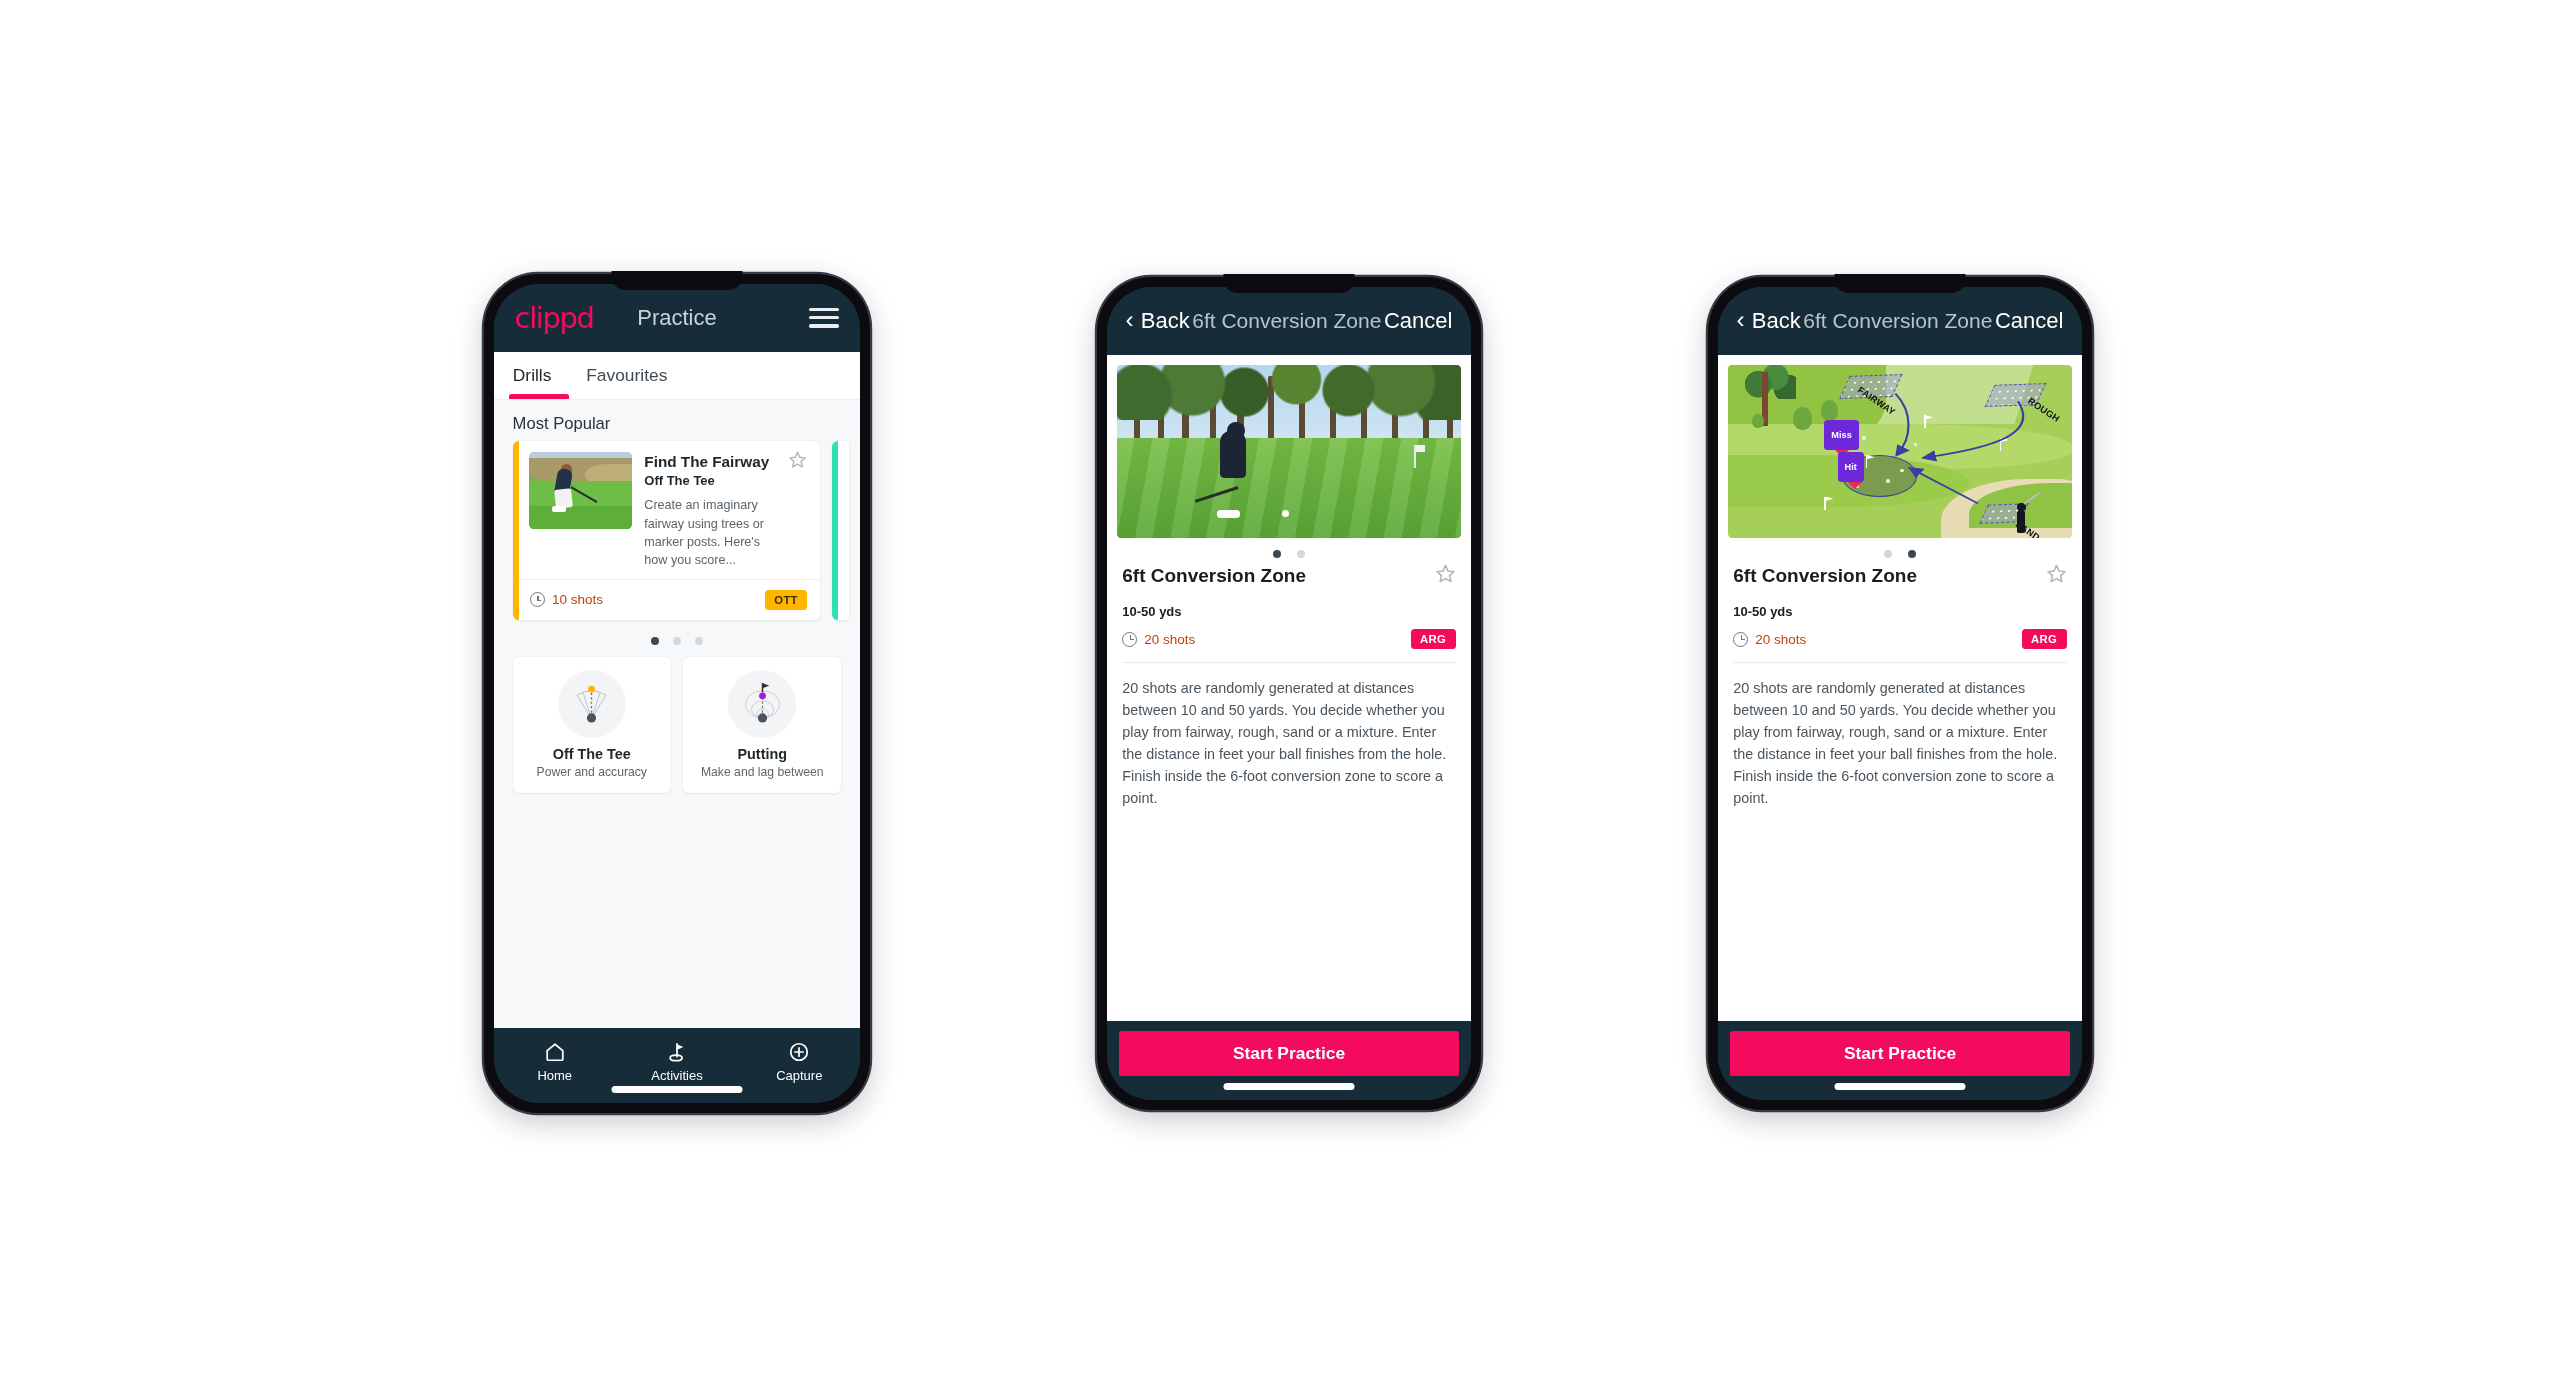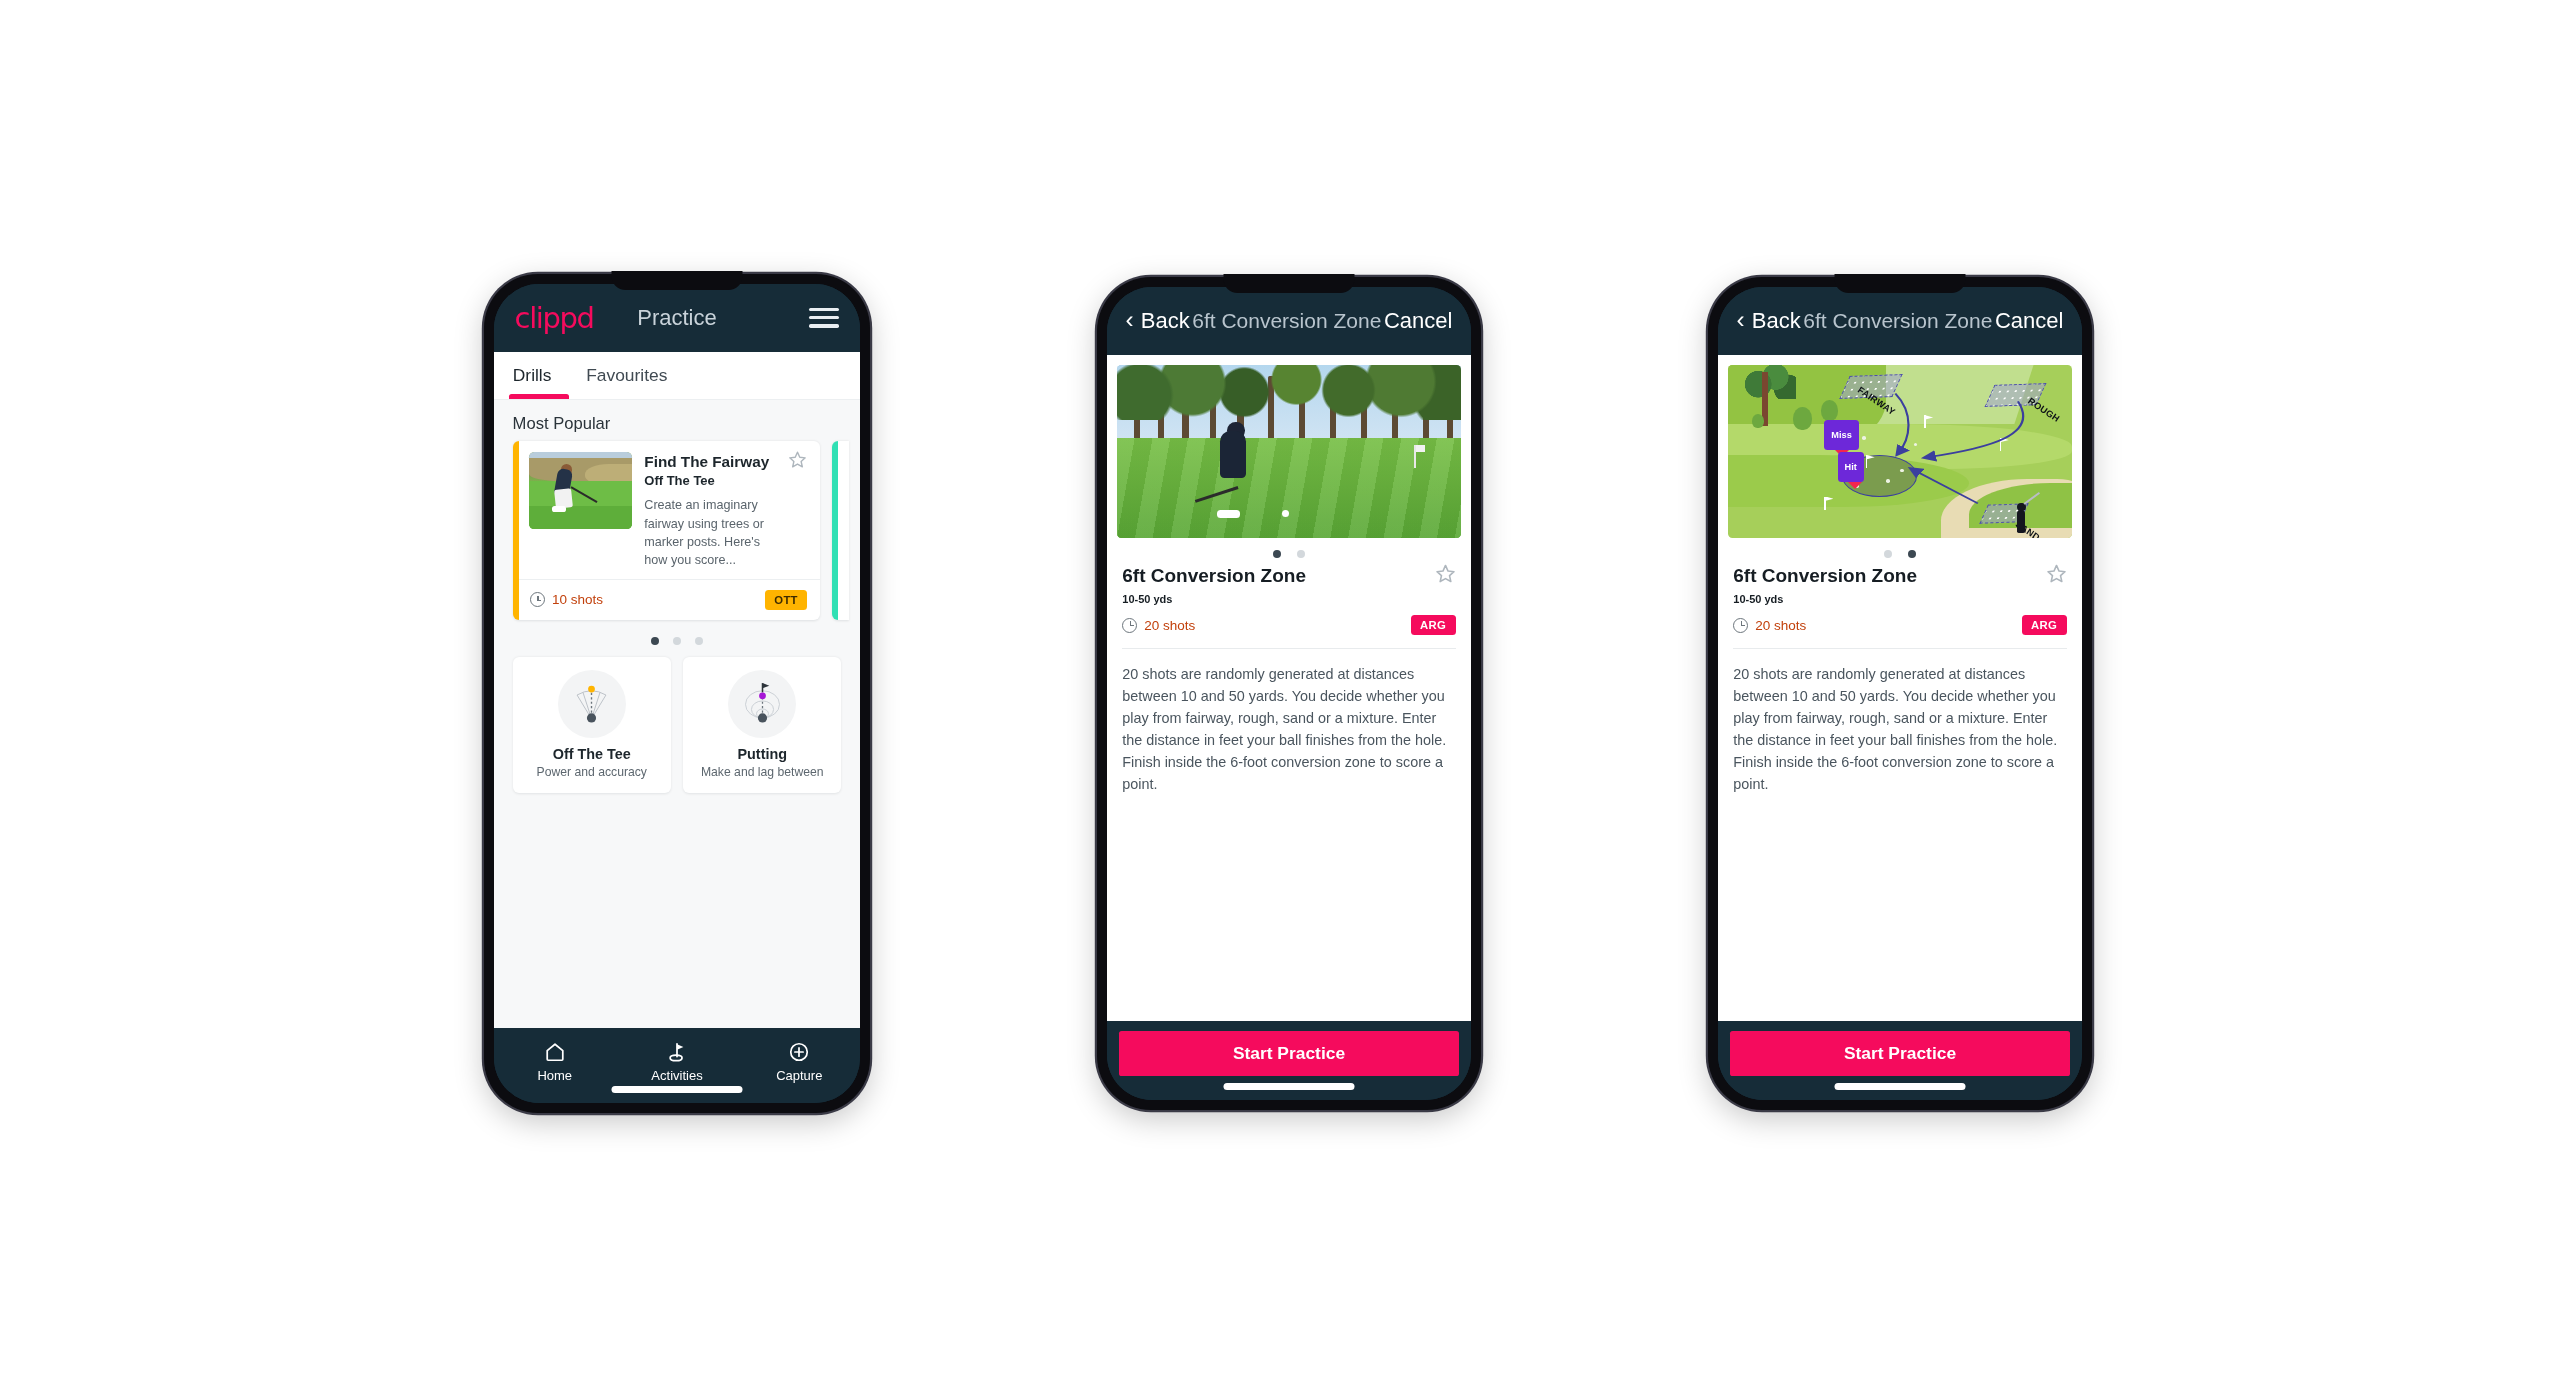--- a/index.html
+++ b/index.html
@@ -329,21 +329,21 @@
   .mdot { position:absolute; width:3.5px; height:3.5px; background:#eef3e3; border-radius:50%; }
   .mplayer { position:absolute; right:16%; bottom:16%; }
   .mplayer .pb { position:absolute; width:7.8px; height:23px; background:#14161f; border-radius:3.5px 3.5px 1.7px 1.7px; }
   .mplayer .ph { position:absolute; left:0px; top:-7.8px; width:8.7px; height:8.7px; background:#14161f; border-radius:50%; }
   .mplayer .pc { position:absolute; left:7px; top:-7px; width:19px; height:1.7px; background:#b9bcc6; transform: rotate(-36deg); transform-origin:left center; }
 
   .detail-dots { display: flex; justify-content: center; gap: 15.7px; padding: 12.2px 0 3.5px; }
 
   .detail-head { padding: 3.5px 15.7px 0; position: relative; }
   .d-title { font-size: 19px; font-weight: 700; color: #161d23; }
-  .d-sub { font-size: 11px; font-weight: 700; color: #161d23; margin-top: 6px; }
+  .d-sub { font-size: 13px; font-weight: 700; color: #161d23; margin-top: 17px; }
   .d-meta { display: flex; align-items: center; justify-content: space-between; margin-top: 9.6px; }
   .d-star { position: absolute; right: 15.7px; top: 1.7px; width: 21px; height: 21px; color:#aeb6bd; }
   .d-rule { height: 0.9px; background: #e8ebed; margin: 12.2px 15.7px 0; }
   .d-desc {
     padding: 15.7px 15.7px 0;
     font-size: 14.4px; color: #4a555e; line-height: 1.52;
   }
   .d-spacer { flex: 1; }
   .start-btn {
     margin: 0 12.2px 24.4px;

